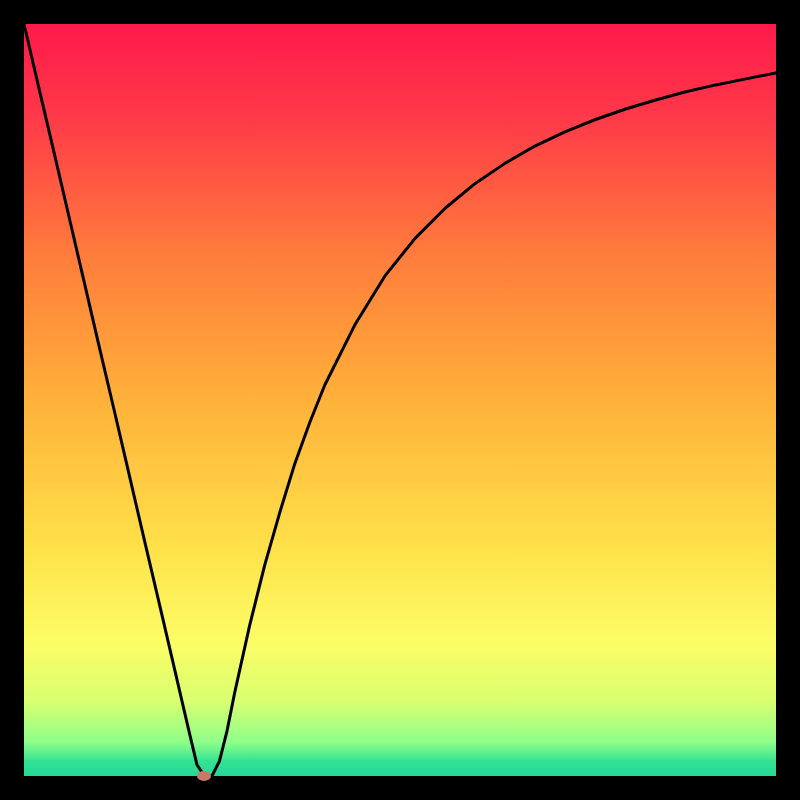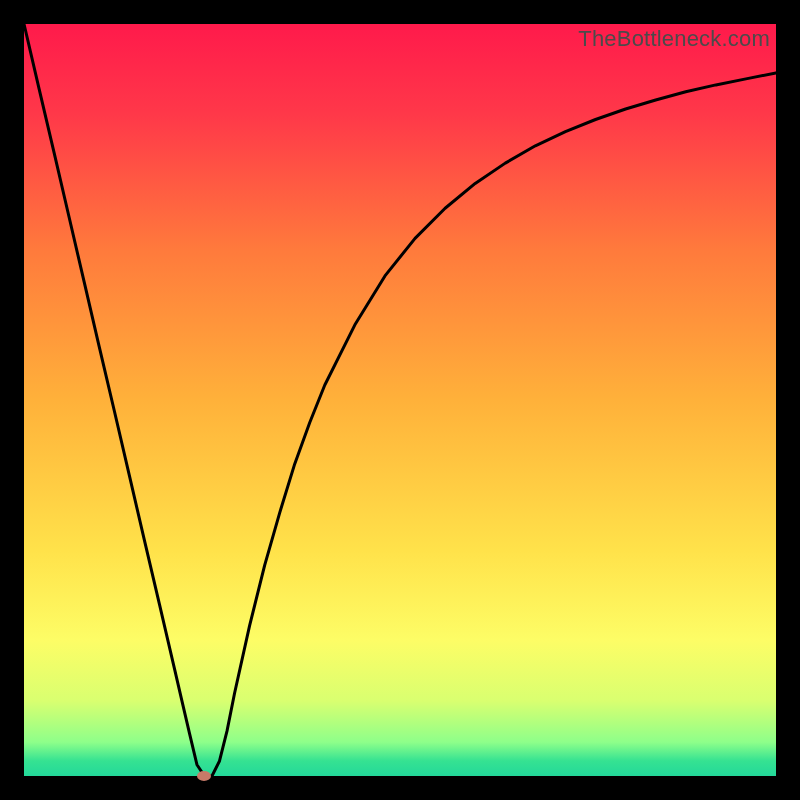--- a/index.html
+++ b/index.html
@@ -63,14 +63,13 @@
           <stop offset="98%" stop-color="#35e292"></stop>
           <stop offset="100%" stop-color="#23d89a"></stop>
         </linearGradient>
     </defs>
     <rect x="0" y="0" width="752" height="752" fill="url(#bg-grad)"></rect>
     <path id="curve" fill="none" stroke="#000000" stroke-width="3" stroke-linejoin="round" stroke-linecap="round" d="M0.00 0.00 L15.04 64.67 L30.08 128.59 L45.12 193.26 L60.16 257.94 L75.20 322.61 L90.24 386.53 L105.28 451.20 L120.32 515.87 L135.36 579.79 L150.40 644.46 L157.92 676.80 L165.44 709.14 L172.96 740.72 L180.48 752.00 L188.00 752.00 L195.52 736.96 L203.04 706.88 L210.56 669.28 L225.60 601.60 L240.64 541.44 L255.68 488.80 L270.72 439.92 L285.76 398.56 L300.80 360.96 L330.88 300.80 L360.96 251.92 L391.04 214.32 L421.12 184.24 L451.20 159.42 L481.28 139.12 L511.36 121.82 L541.44 107.54 L571.52 95.50 L601.60 84.98 L631.68 75.95 L661.76 67.68 L691.84 60.91 L721.92 54.90 L752.00 48.88"></path>
   </svg>
 
   <div id="marker" class="marker" style="left: 180.48px; top: 752px; background: rgb(199, 122, 104);"></div>
 
-  <div class="watermark">TheBottleneck.com</div>
 </div>
 
 </body></html>

